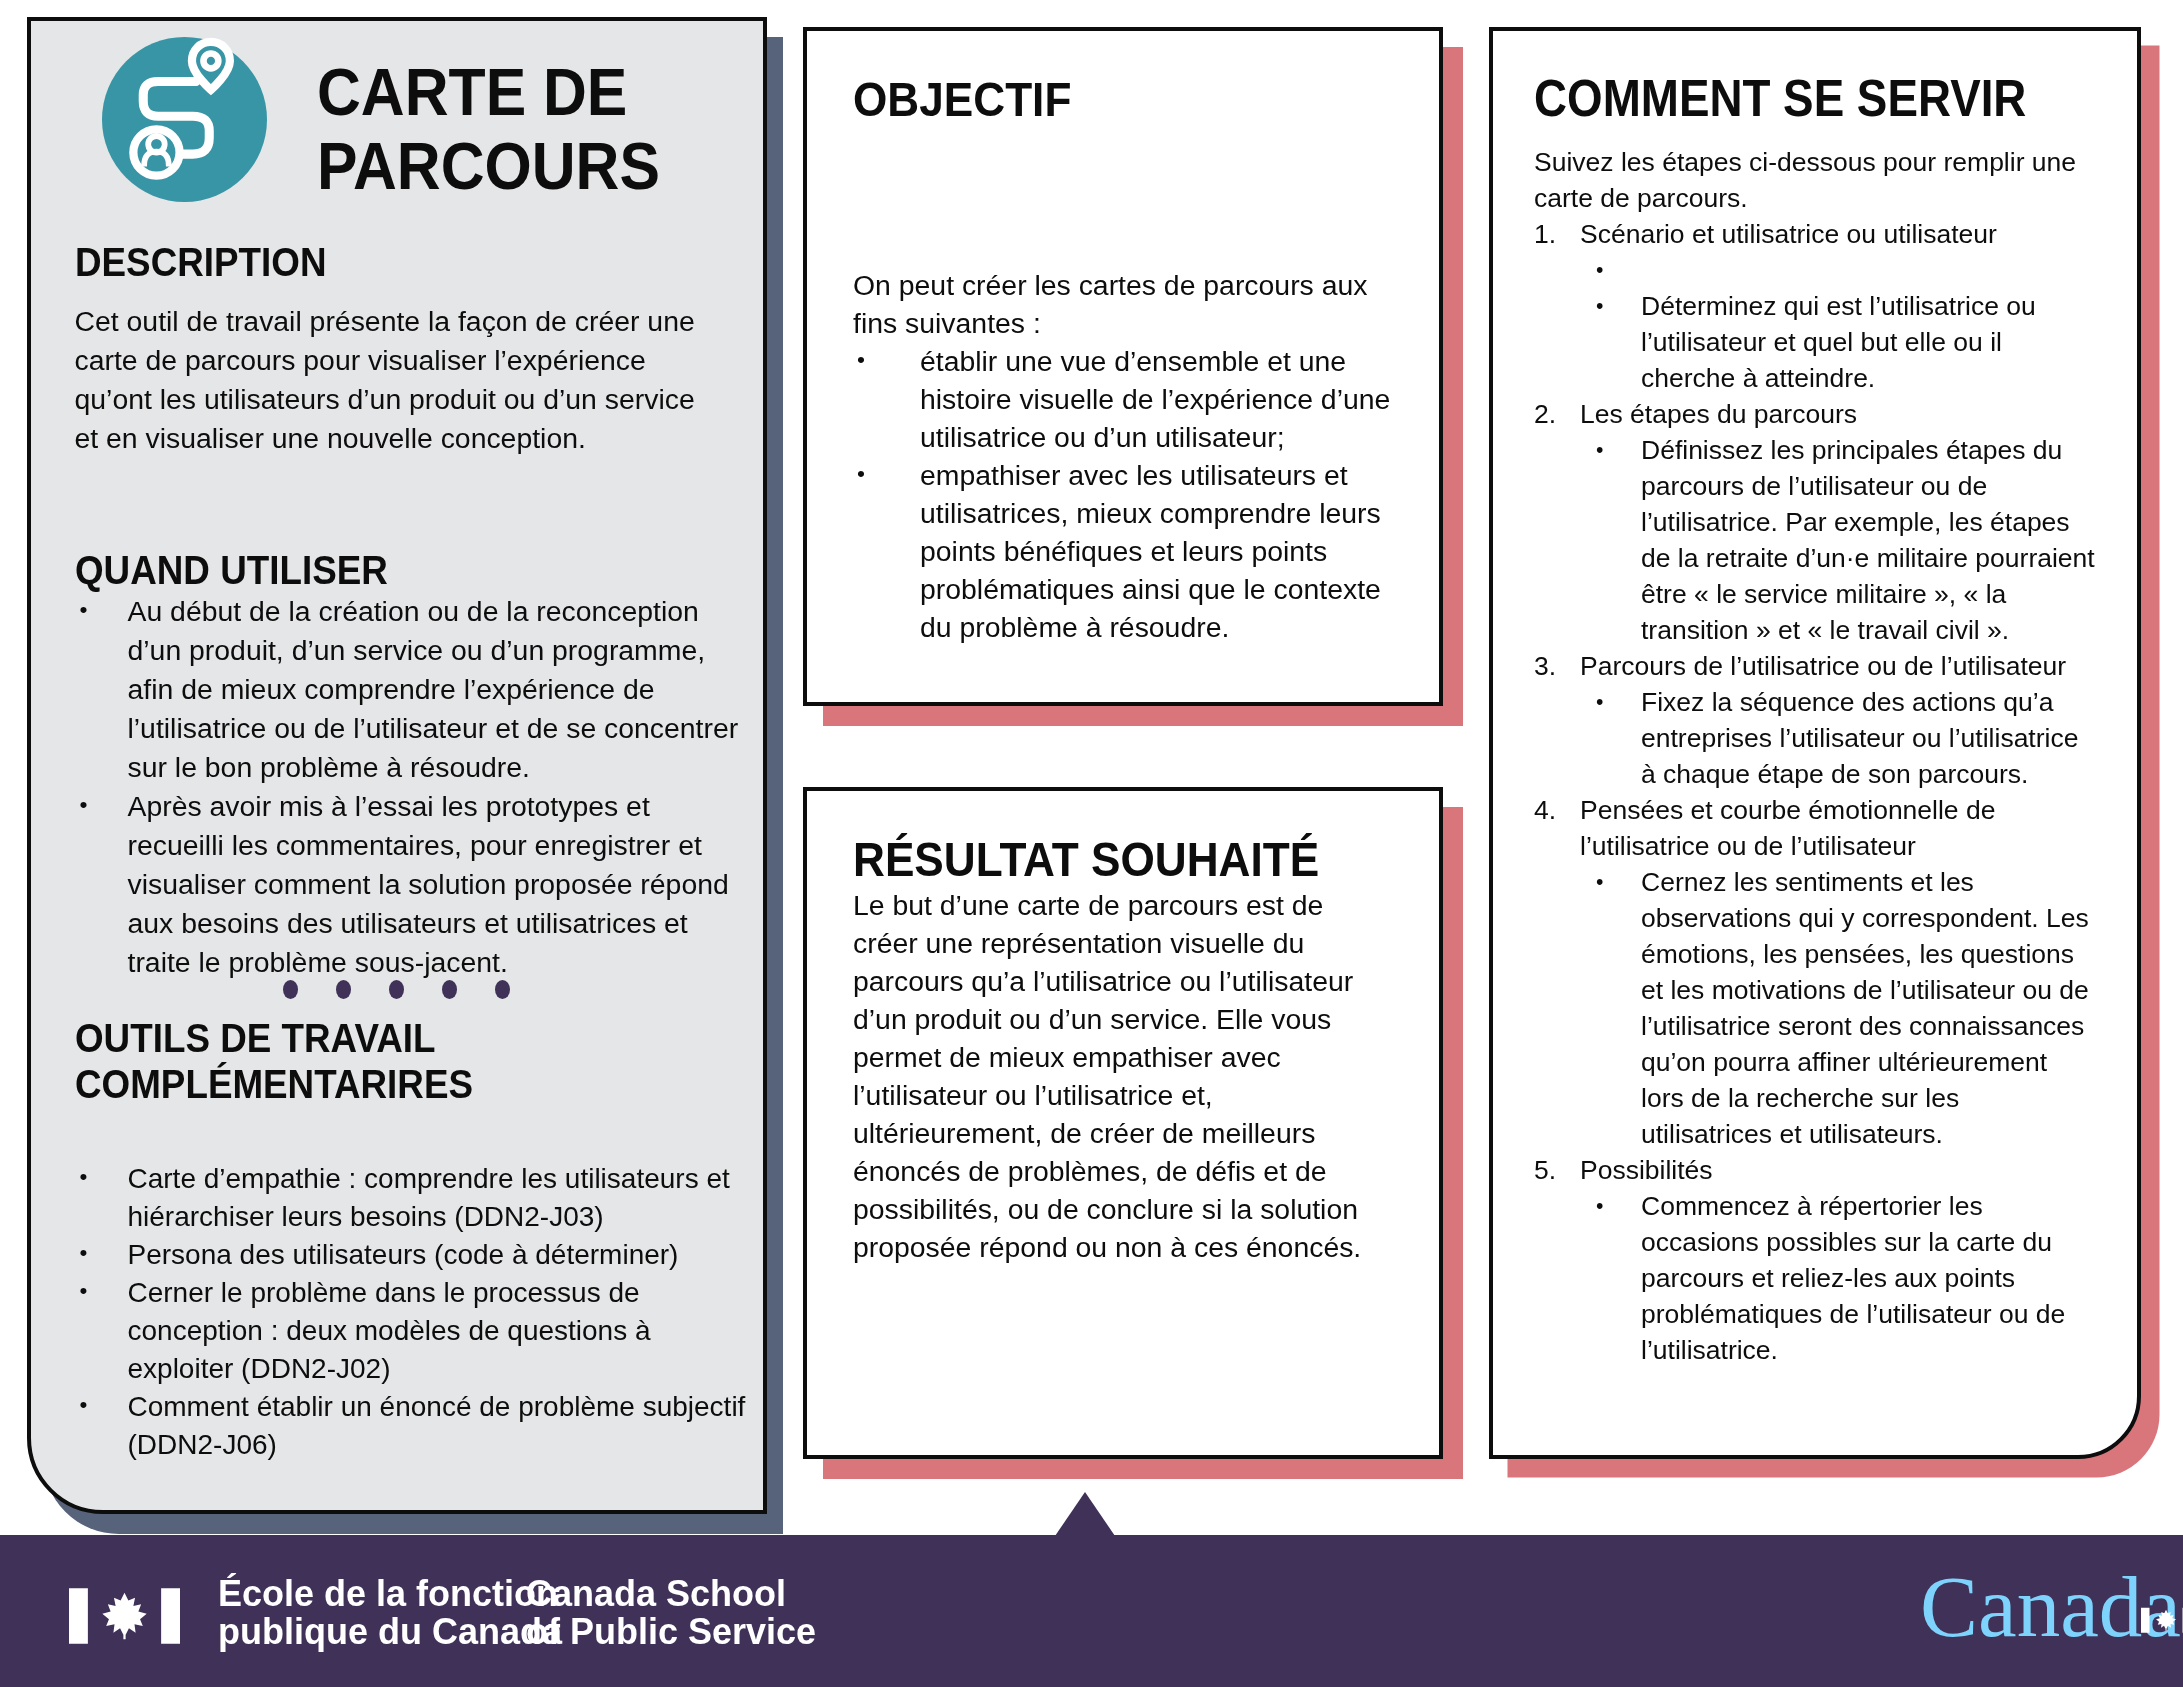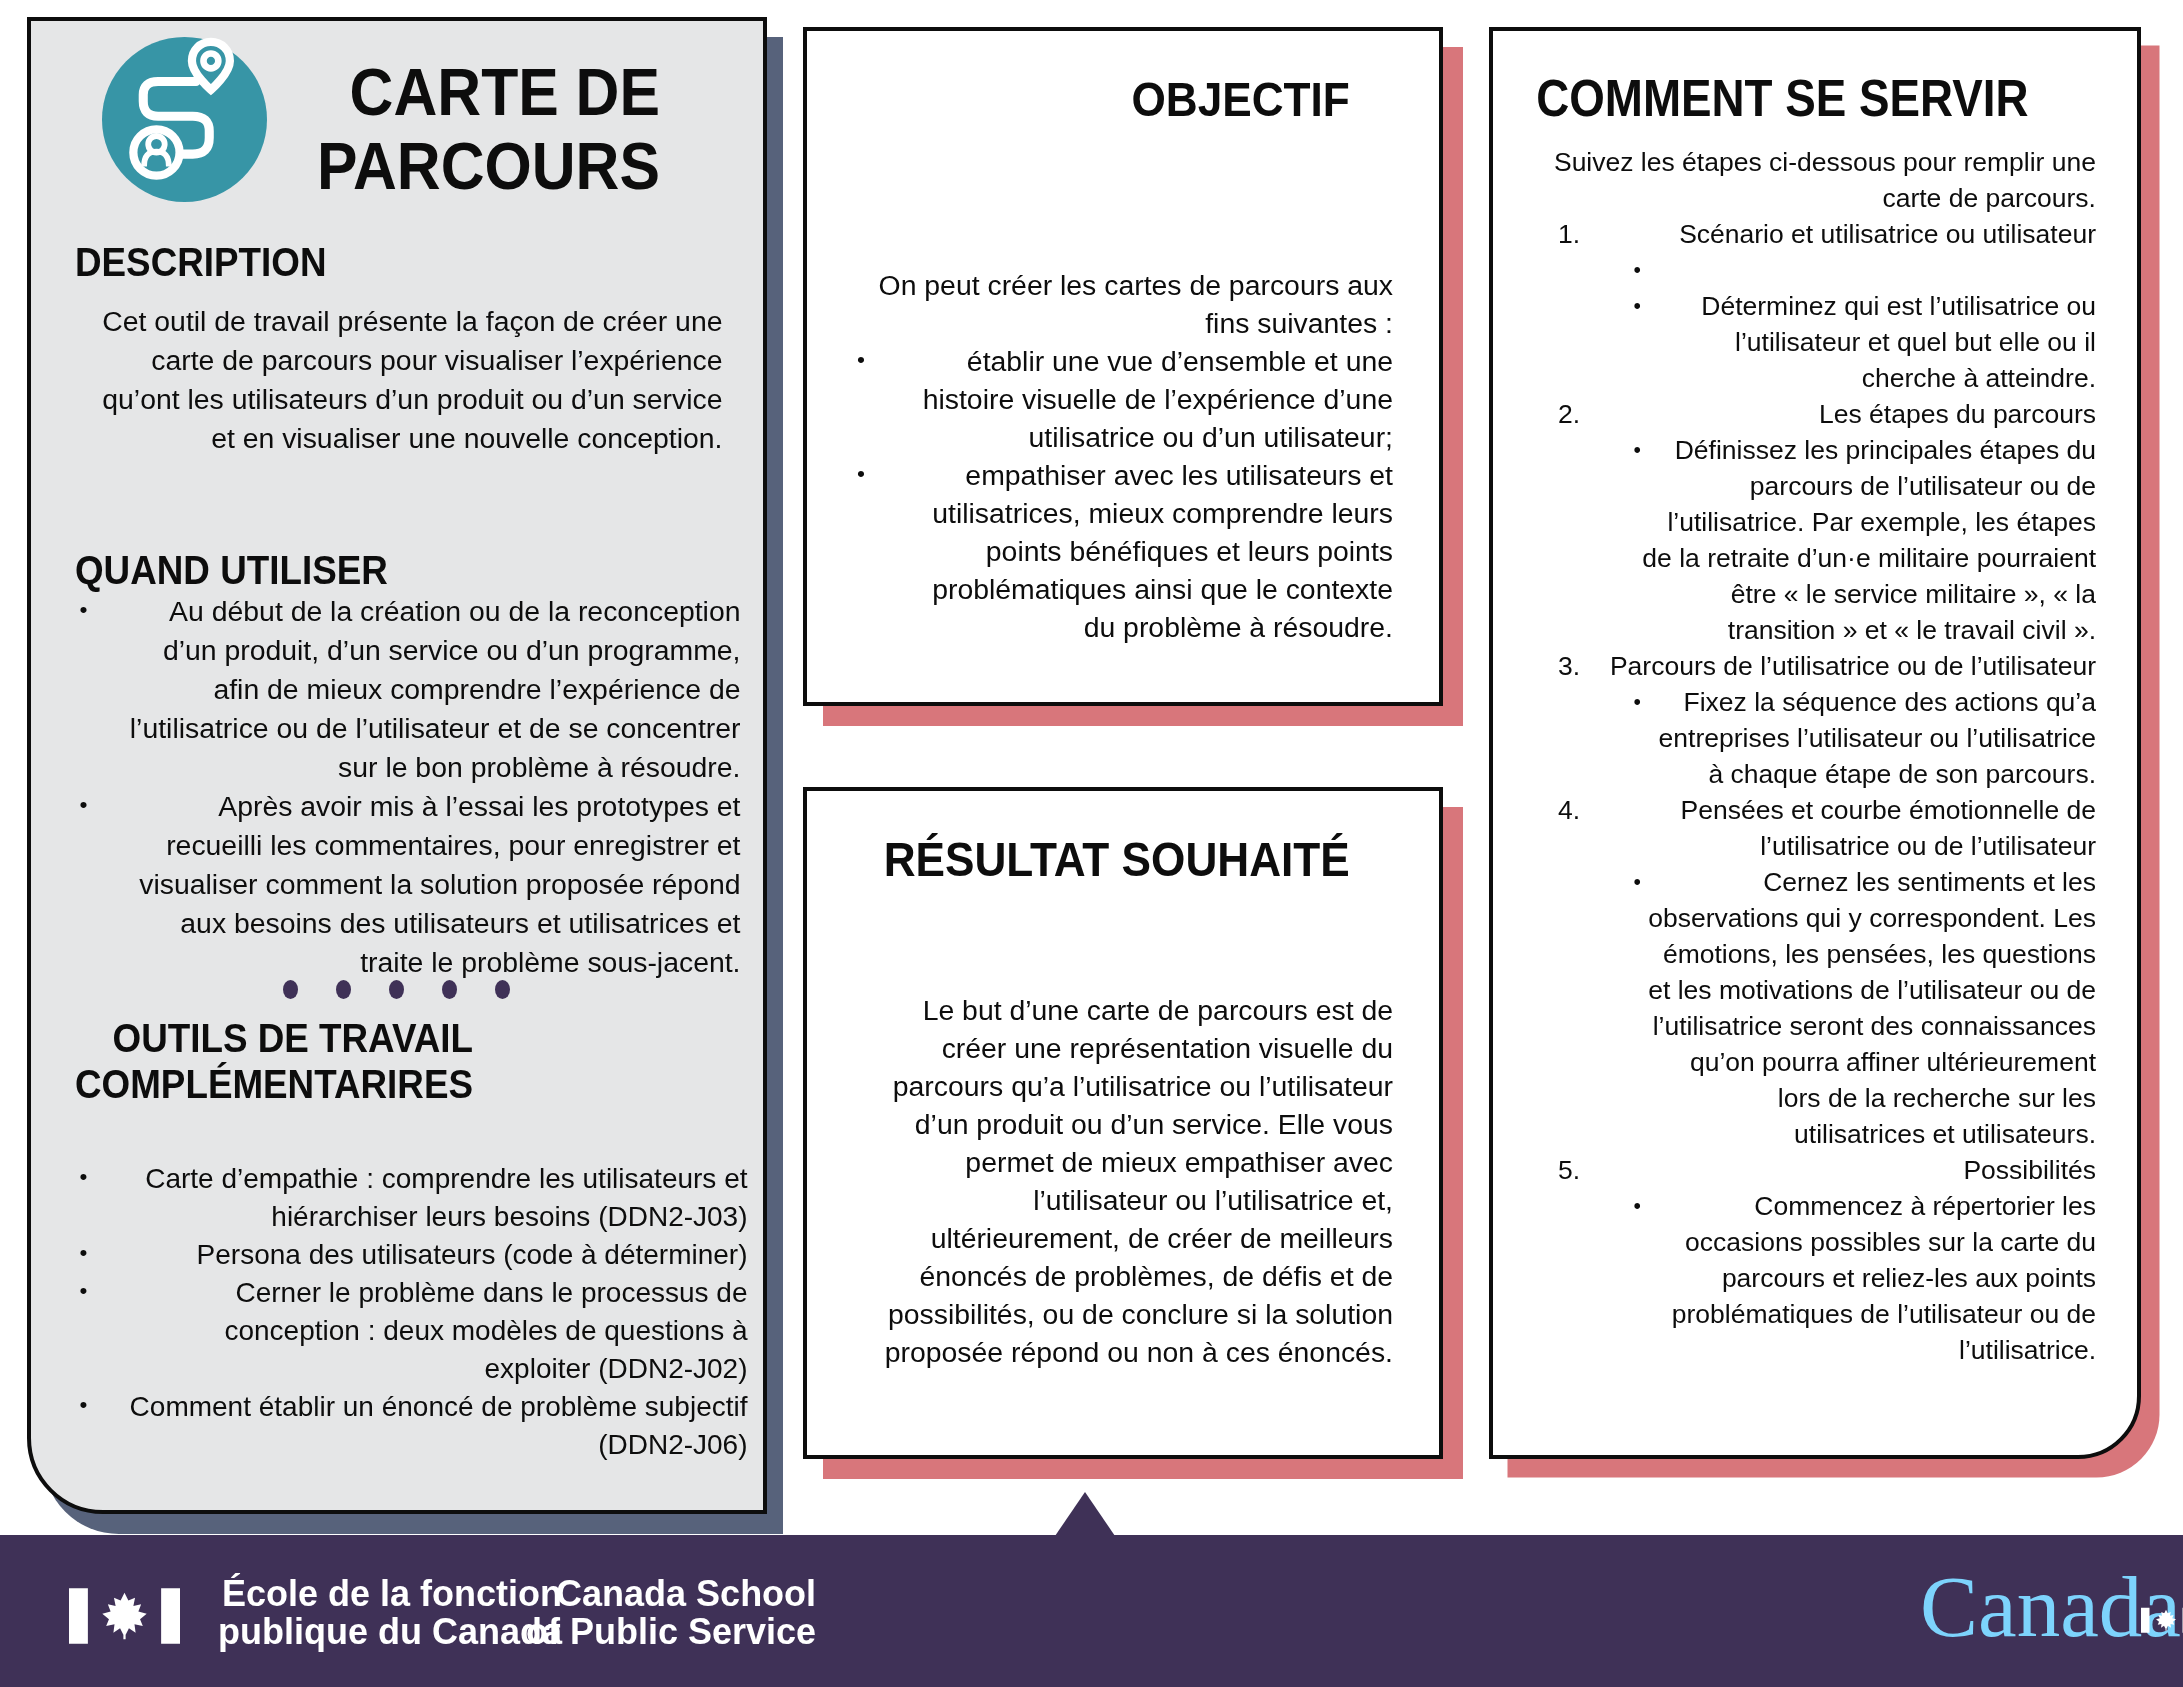--- a/index.html
+++ b/index.html
@@ -6,21 +6,21 @@
     --teal:#3795A6;
     --red:#D8767B;
     --slate:#57627B;
     --purple:#3F3157;
     --gray:#E5E6E7;
     --ink:#0D0D0D;
   }
   html,body{margin:0;padding:0;background:#fff;}
   .page{
     position:relative;width:2183px;height:1687px;background:#fff;overflow:hidden;
-    font-family:"Liberation Sans", sans-serif;color:var(--ink);text-align:right;
+    font-family:"Liberation Sans", sans-serif;color:var(--ink);
   }
   
   .left-panel{
     position:absolute;left:26.5px;top:16.5px;width:732px;height:1489px;
     background:var(--gray);border:4px solid var(--ink);
     border-radius:0 0 0 76px;
     box-shadow:16px 20px 0 0 var(--slate);
   }
   .badge{position:absolute;left:71px;top:16px;width:165px;height:165px;}
   .panel-title{
@@ -45,21 +45,21 @@
     padding:42px 46px;box-sizing:border-box;
   }
   .box-title{
     font-size:48px;line-height:53px;font-weight:bold;
     transform:scaleX(.92);transform-origin:left top;white-space:nowrap;
   }
   .box-body{font-size:28.4px;line-height:38px;}
   #box-objectif{left:803px;top:26.5px;width:640px;height:679px;}
   #box-objectif .box-body{margin-top:140px;}
   #box-resultat{left:803px;top:787px;width:640px;height:672px;}
-  #box-resultat .box-body{margin-top:105px;}
+  #box-resultat .box-body{}
   ul.mblist{list-style:none;margin:0;padding:0;}
   ul.mblist li{position:relative;padding-left:67px;}
   ul.mblist li::before{content:"\2022";position:absolute;left:4px;top:-1.3px;font-size:.8em;}
   #box-comment{
     left:1489px;top:26.5px;width:652px;height:1432px;
     border-radius:0 0 63px 0;
     box-shadow:18.5px 18.5px 0 0 var(--red);
     padding:38px 41px;
   }
   #box-comment .box-title{font-size:52px;line-height:58px;transform:scaleX(.88);}

